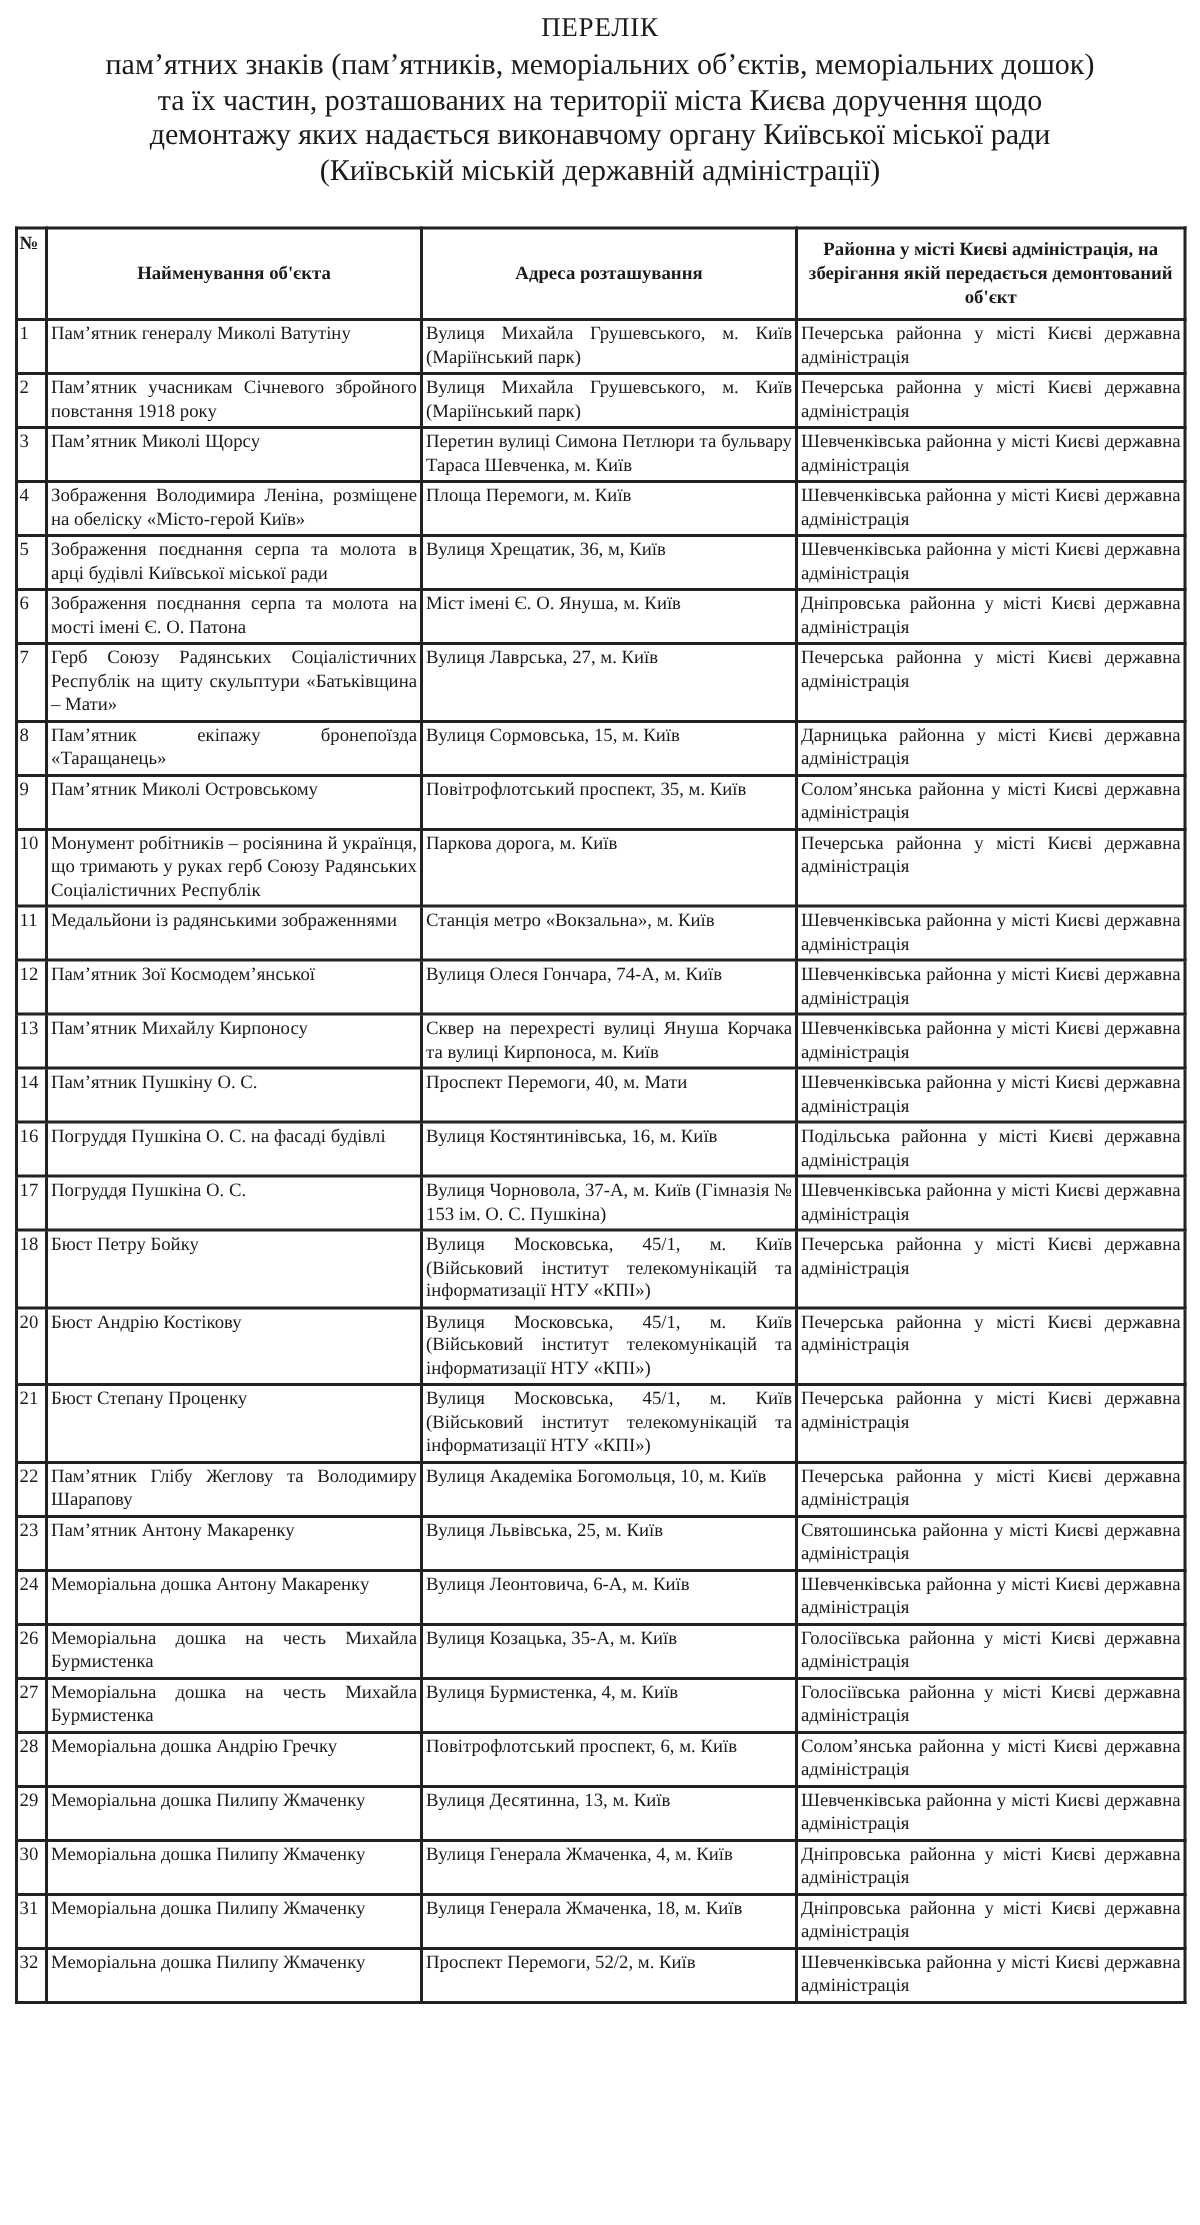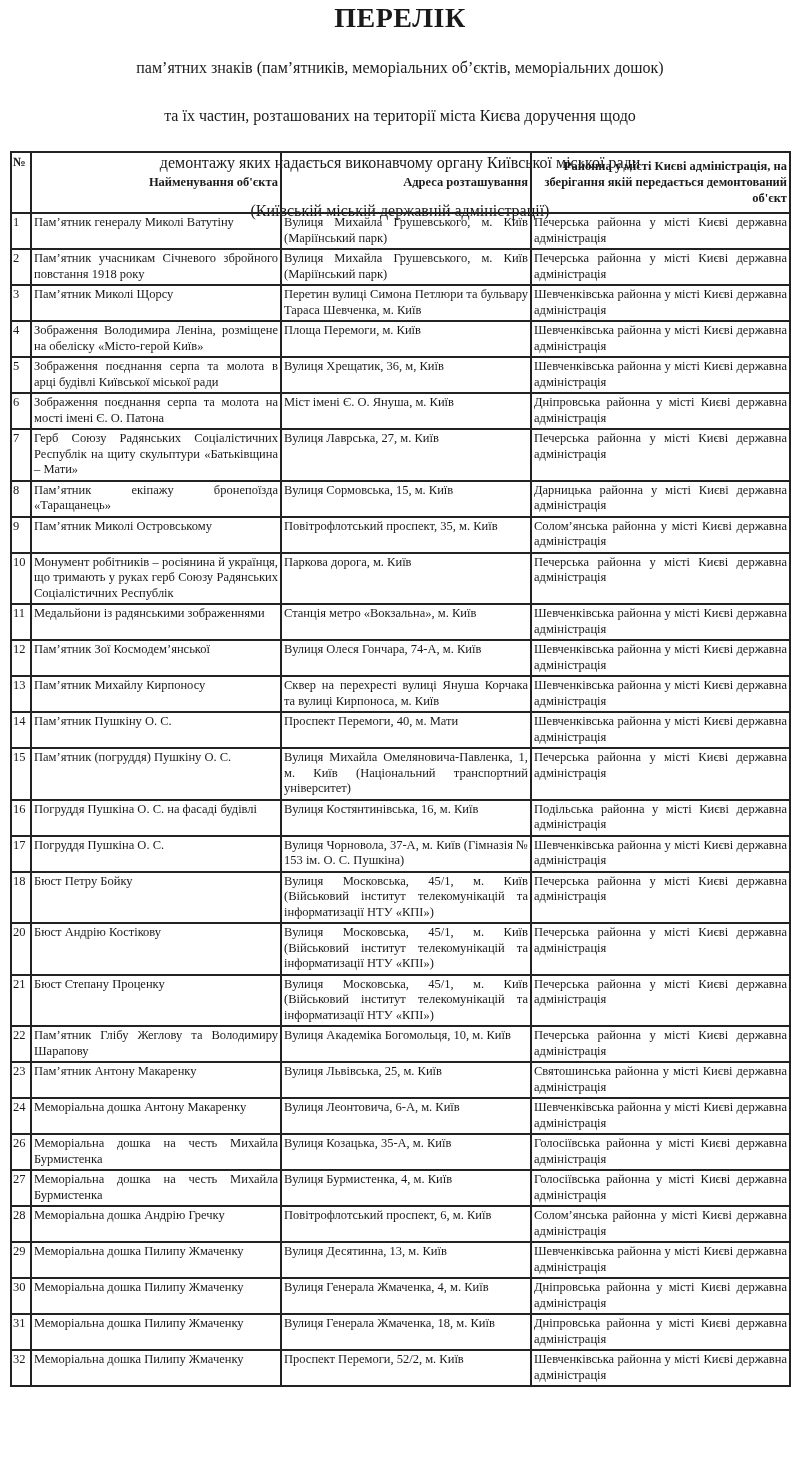--- a/index.html
+++ b/index.html
@@ -2,29 +2,29 @@
 <html><head>
 <meta charset="utf-8">
 <style>
   html, body { margin: 0; padding: 0; background: #ffffff; }
   body {
     width: 800px; height: 1483px; overflow: hidden;
     font-family: "Liberation Serif", "DejaVu Serif", serif;
     color: #1a1a1a;
   }
   .header { text-align: center; padding-top: 4px; }
-  .title { font-weight: bold; font-size: 28px; line-height: 28px; letter-spacing: 0.5px; }
-  .sub { font-size: 16px; line-height: 23.5px; margin-top: 24px; }
+  .title { font-weight: normal; font-size: 18px; line-height: 28px; letter-spacing: 0.5px; }
+  .sub { font-size: 20px; line-height: 23.5px; }
   table {
     position: absolute; left: 10px; top: 151px; width: 779px;
     border-collapse: collapse; table-layout: fixed;
     font-size: 12.5px; line-height: 15.5px;
   }
   td, th { border: 2px solid #222; vertical-align: top; padding: 1px 2px 2px 2px; }
-  th { font-weight: bold; font-size: 12.5px; line-height: 16px; text-align: right; vertical-align: middle; height: 56px; }
+  th { font-weight: bold; font-size: 12.5px; line-height: 16px; text-align: center; vertical-align: middle; height: 56px; }
   th.num { vertical-align: top; text-align: left; padding-left: 1px; }
   td.num { padding-left: 1px; padding-right: 0; }
   .just { text-align: justify; }
   col.c0 { width: 20px; } col.c1 { width: 250px; } col.c2 { width: 250px; } col.c3 { width: 259px; }
 </style>
 </head>
 <body>
 
 <div class="header">
   <div class="title">ПЕРЕЛІК</div>
@@ -128,26 +128,20 @@
         <td class="just">Сквер на перехресті вулиці Януша Корчака та вулиці Кирпоноса, м. Київ</td>
         <td class="just">Шевченківська районна у місті Києві державна адміністрація</td>
       </tr>
       <tr>
         <td class="num">14</td>
         <td class="just">Пам’ятник Пушкіну О. С.</td>
         <td class="just">Проспект Перемоги, 40, м. Мати</td>
         <td class="just">Шевченківська районна у місті Києві державна адміністрація</td>
       </tr>
       <tr>
-        <td class="num">15</td>
-        <td class="just">Пам’ятник (погруддя) Пушкіну О. С.</td>
-        <td class="just">Вулиця Михайла Омеляновича-Павленка, 1, м. Київ (Національний транспортний університет)</td>
-        <td class="just">Печерська районна у місті Києві державна адміністрація</td>
-      </tr>
-      <tr>
         <td class="num">16</td>
         <td class="just">Погруддя Пушкіна О. С. на фасаді будівлі</td>
         <td class="just">Вулиця Костянтинівська, 16, м. Київ</td>
         <td class="just">Подільська районна у місті Києві державна адміністрація</td>
       </tr>
       <tr>
         <td class="num">17</td>
         <td class="just">Погруддя Пушкіна О. С.</td>
         <td class="just">Вулиця Чорновола, 37-А, м. Київ (Гімназія № 153 ім. О. С. Пушкіна)</td>
         <td class="just">Шевченківська районна у місті Києві державна адміністрація</td>

